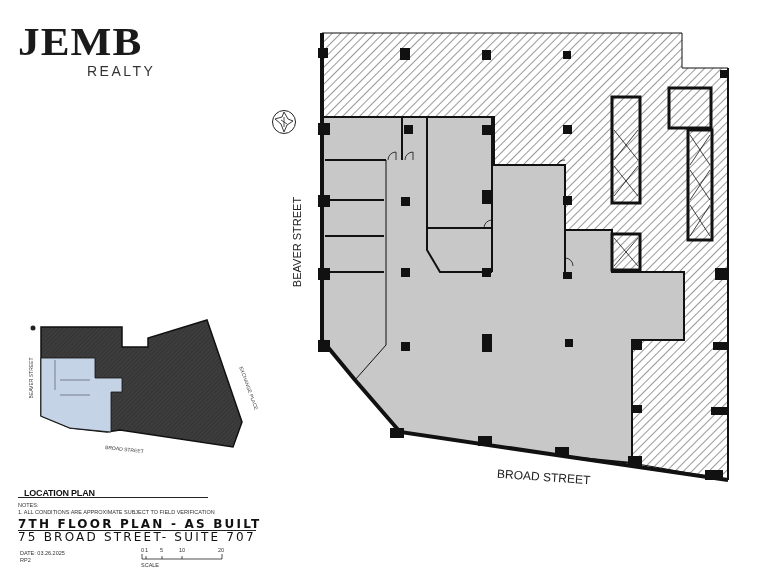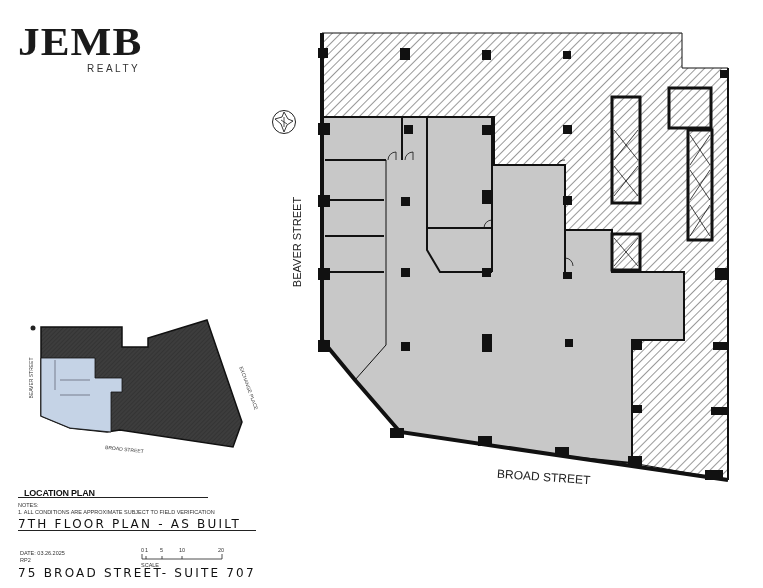--- a/index.html
+++ b/index.html
@@ -1,29 +1,29 @@
 <!DOCTYPE html>
 <html><head>
   <meta charset="utf-8">
   <style>
     html, body { margin: 0; padding: 0; background: #ffffff; }
     body { width: 763px; height: 588px; position: relative; overflow: hidden; font-family: "Liberation Sans", sans-serif; color: #111; }
     .abs { position: absolute; }
     .logo-main { left: 18px; top: 22px; font-family: "Liberation Serif", serif; font-weight: bold; font-size: 40px; letter-spacing: 1px; line-height: 40px; color: #1a1a1a; transform: scaleX(1.08); transform-origin: left top; }
-    .logo-sub { left: 87px; top: 63px; font-size: 10px; letter-spacing: 2.5px; color: #333; }
+    .logo-sub { left: 87px; top: 63px; font-size: 14px; letter-spacing: 2.5px; color: #333; }
     .street { font-size: 11px; color: #222; white-space: nowrap; }
     .beaver { left: 252px; top: 236px; transform: rotate(-90deg); transform-origin: center; }
     .broad { left: 497px; top: 470px; transform: rotate(4deg); font-size: 12px; }
     .loc-title { left: 24px; top: 488px; font-size: 9px; font-weight: bold; letter-spacing: -0.2px; }
     .loc-rule { left: 18px; top: 497px; width: 190px; height: 1px; background: #222; }
     .notes { left: 18px; top: 502px; font-size: 5.5px; color: #333; }
     .note1 { left: 18px; top: 509px; font-size: 5.5px; color: #333; }
-    .plan-title { left: 18px; top: 517px; font-size: 12px; letter-spacing: 2.2px; font-weight: normal; font-family: "DejaVu Sans", sans-serif; }
+    .plan-title { left: 18px; top: 517px; font-size: 12px; letter-spacing: 2.2px; font-weight: bold; font-family: "DejaVu Sans", sans-serif; }
     .plan-rule { left: 18px; top: 530px; width: 238px; height: 1px; background: #222; }
-    .plan-sub { left: 18px; top: 530px; font-size: 12px; letter-spacing: 2.2px; font-family: "DejaVu Sans", sans-serif; margin-top: 36px; }
+    .plan-sub { left: 18px; top: 530px; font-size: 12px; letter-spacing: 2.2px; font-family: "DejaVu Sans", sans-serif; }
     .date { left: 20px; top: 550px; font-size: 5.5px; color: #333; }
     .rp { left: 20px; top: 557px; font-size: 5.5px; color: #333; }
     .scale-label { left: 141px; top: 562px; font-size: 5.5px; color: #333; }
     .scale-tick { font-size: 5.5px; color: #333; top: 547px; }
   </style>
 </head>
 <body>
 
 <div class="abs logo-main">JEMB</div>
 <div class="abs logo-sub">REALTY</div>

